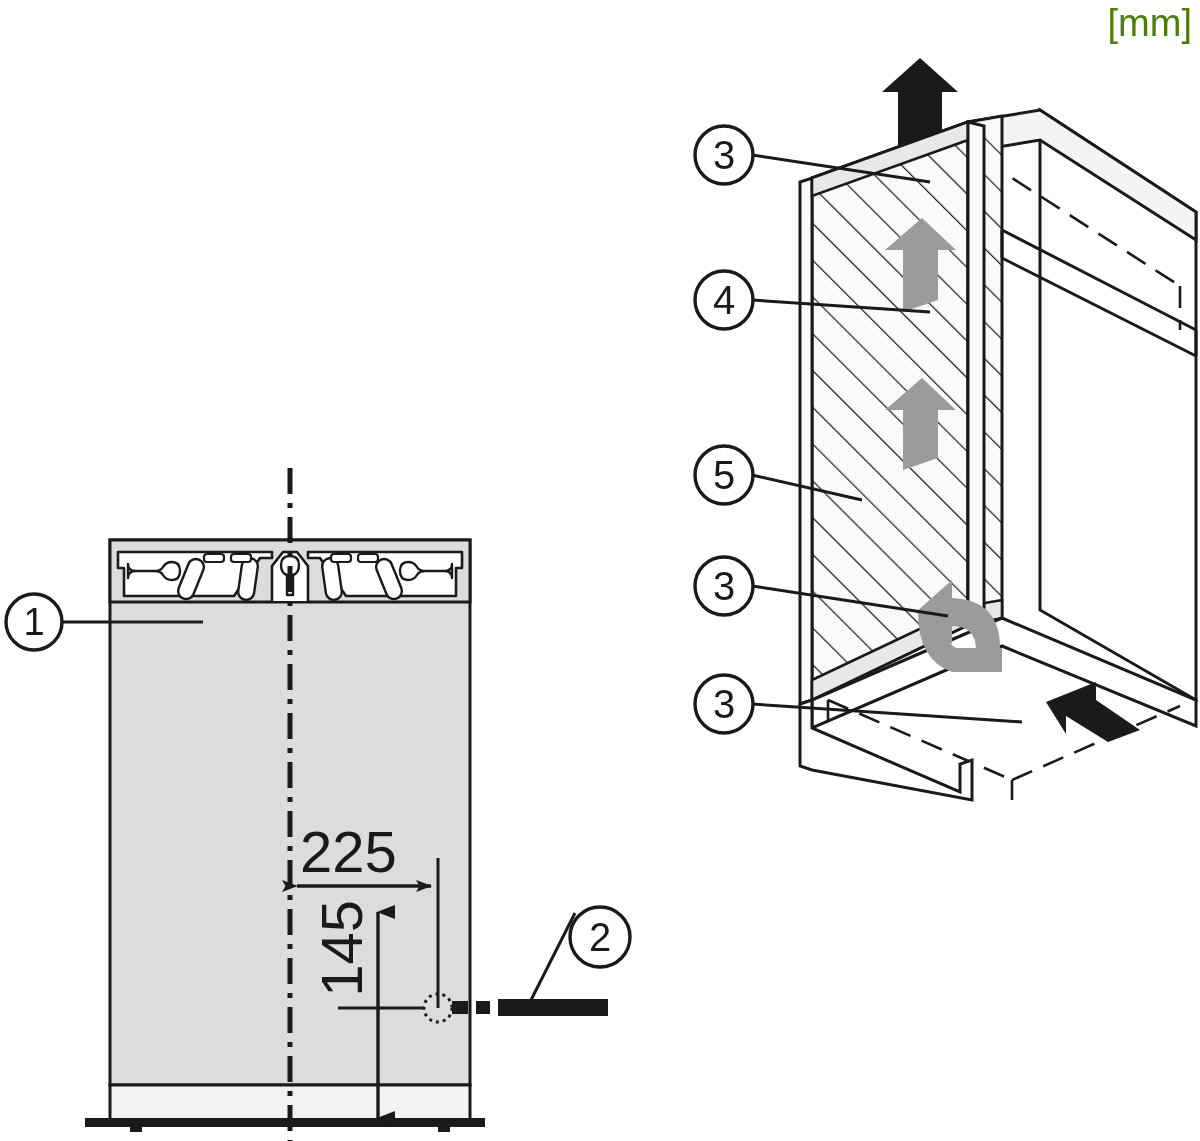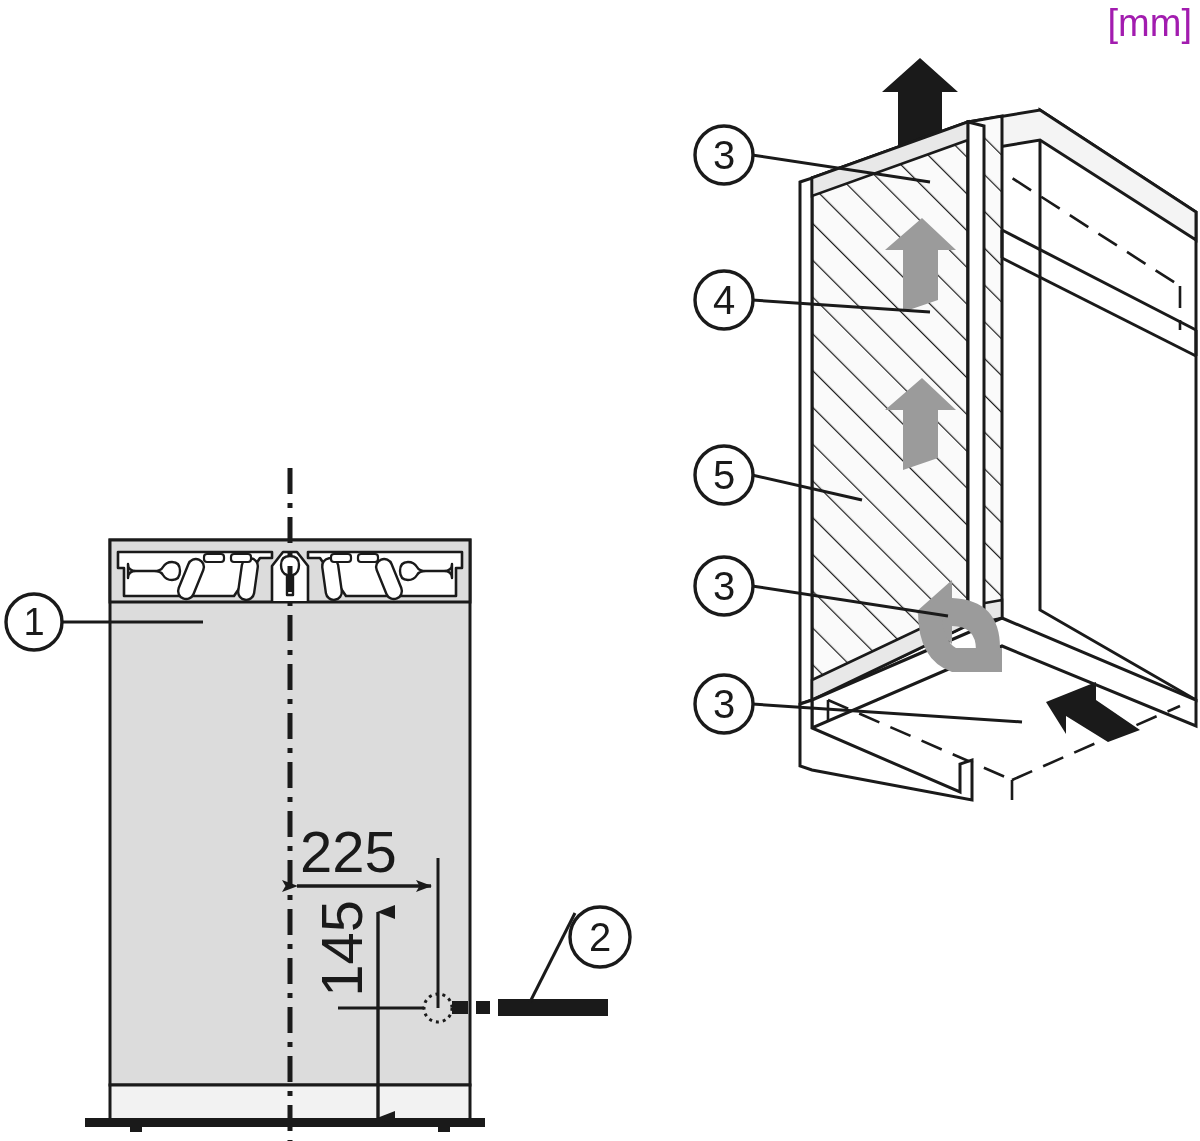--- a/index.html
+++ b/index.html
@@ -22,21 +22,21 @@
   }
   #stage svg {
     display: block;
   }
   .unit-label {
     position: absolute;
     right: 8px;
     top: 2px;
     font-family: "Liberation Sans", sans-serif;
     font-size: 38px;
-    color: #a21caf;
+    color: #4d7c0f;
     letter-spacing: 0px;
   }
 </style>
 </head>
 <body>
 
 <div id="stage">
 <svg width="1200" height="1141" viewBox="0 0 1200 1141" xmlns="http://www.w3.org/2000/svg">
   <defs>
 

